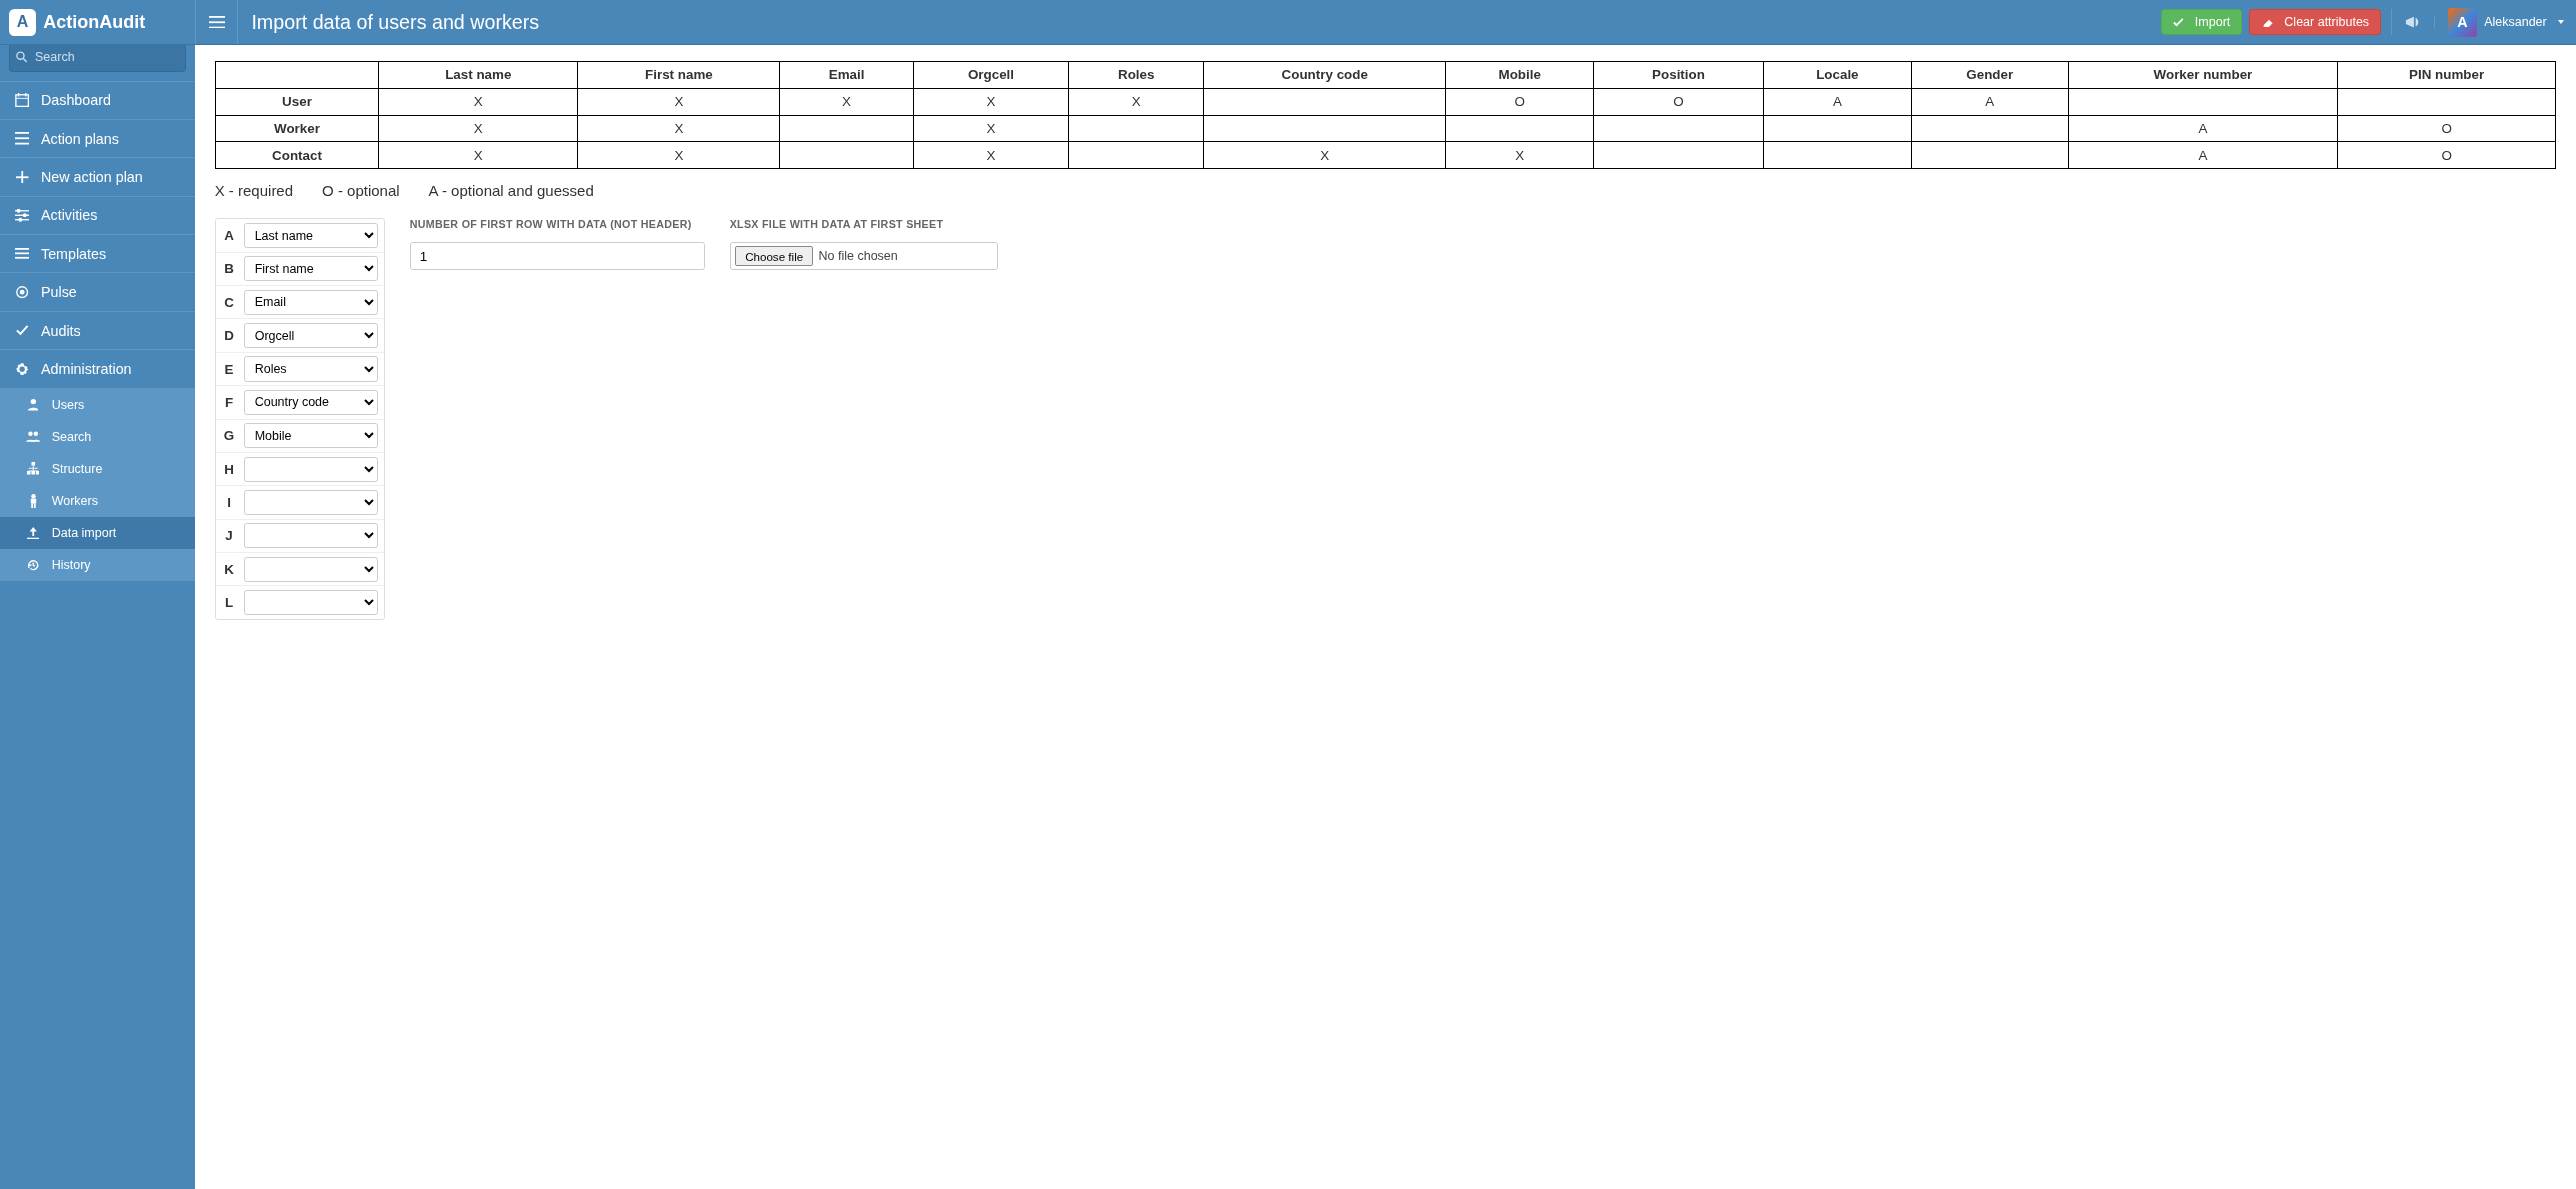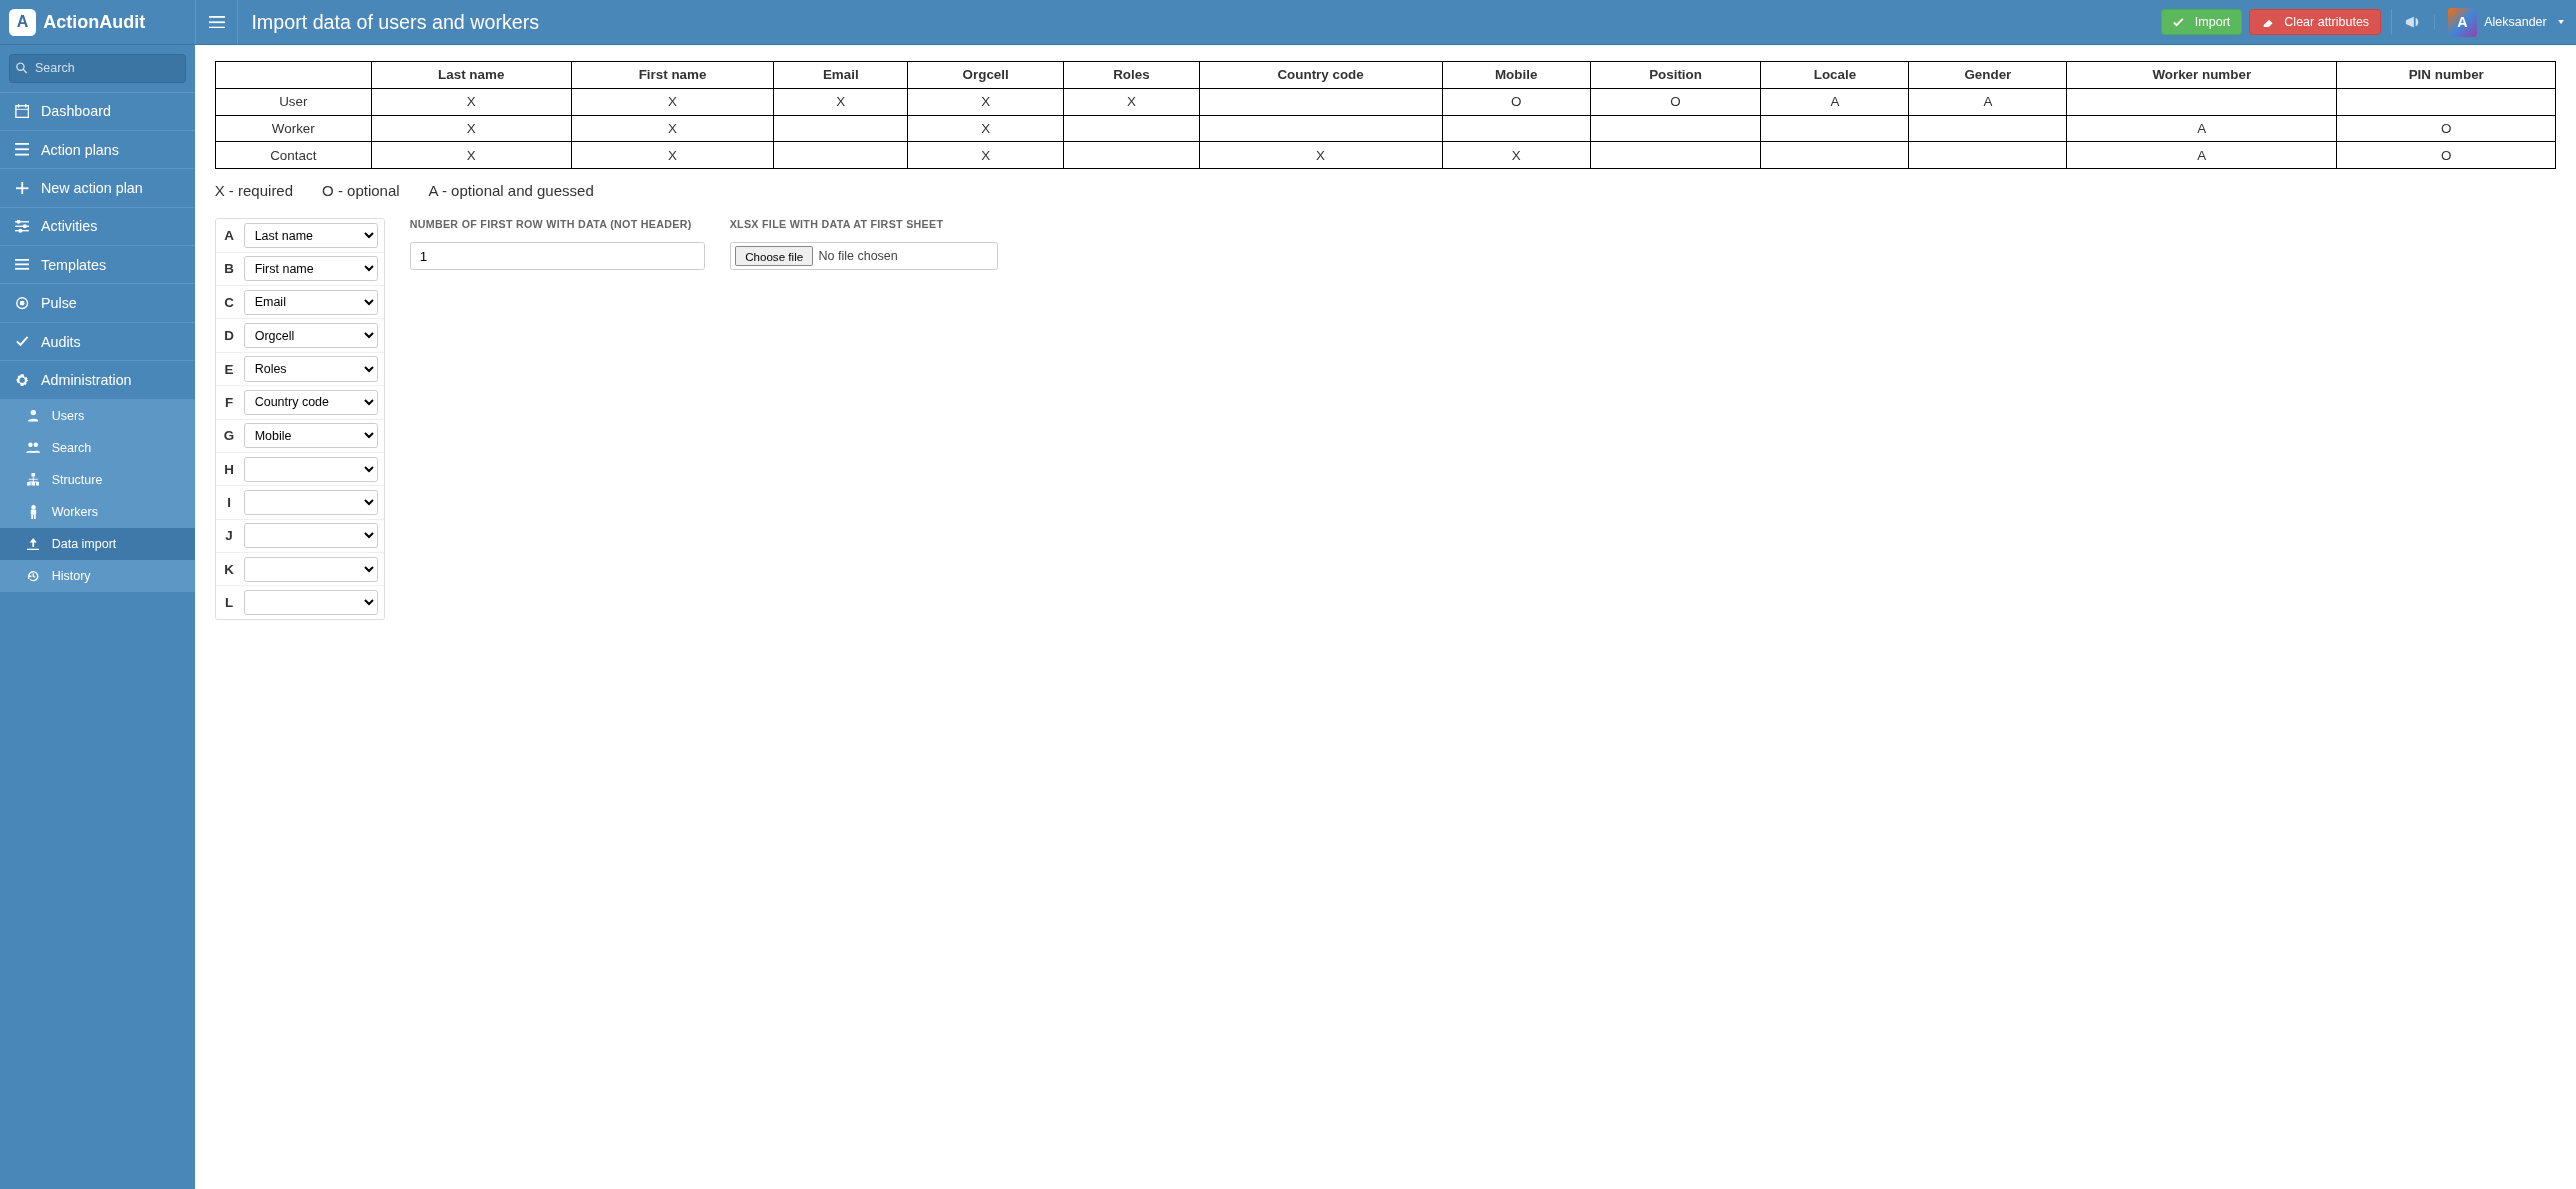--- a/index.html
+++ b/index.html
@@ -112,21 +112,21 @@
   display: inline-block;
   width: 0; height: 0;
   border-left: 3.6px solid transparent;
   border-right: 3.6px solid transparent;
   border-top: 4.5px solid #fff;
   margin-left: 3.6px;
 }
 
 .sidebar {
   position: fixed;
-  top: 45px;
+  top: 34px;
   left: 0;
   bottom: 0;
   width: 195px;
   background: #4a87b9;
   color: #fff;
   display: flex;
   flex-direction: column;
   overflow-y: auto;
 }
 .search-wrap {
@@ -197,21 +197,21 @@
   border: 0.9px solid #000;
   padding: 5.4px 12.5px;
   text-align: center;
   font-size: 13.4px;
 }
 table.spec th {
   background: #fff;
   font-weight: bold;
 }
 table.spec .row-label {
-  font-weight: normal;
+  font-weight: bold;
 }
 .legend {
   margin: 12.5px 0 19.7px;
   font-size: 15px;
   color: #333;
   display: flex;
   gap: 29px;
 }
 .form-row {
   display: flex;

